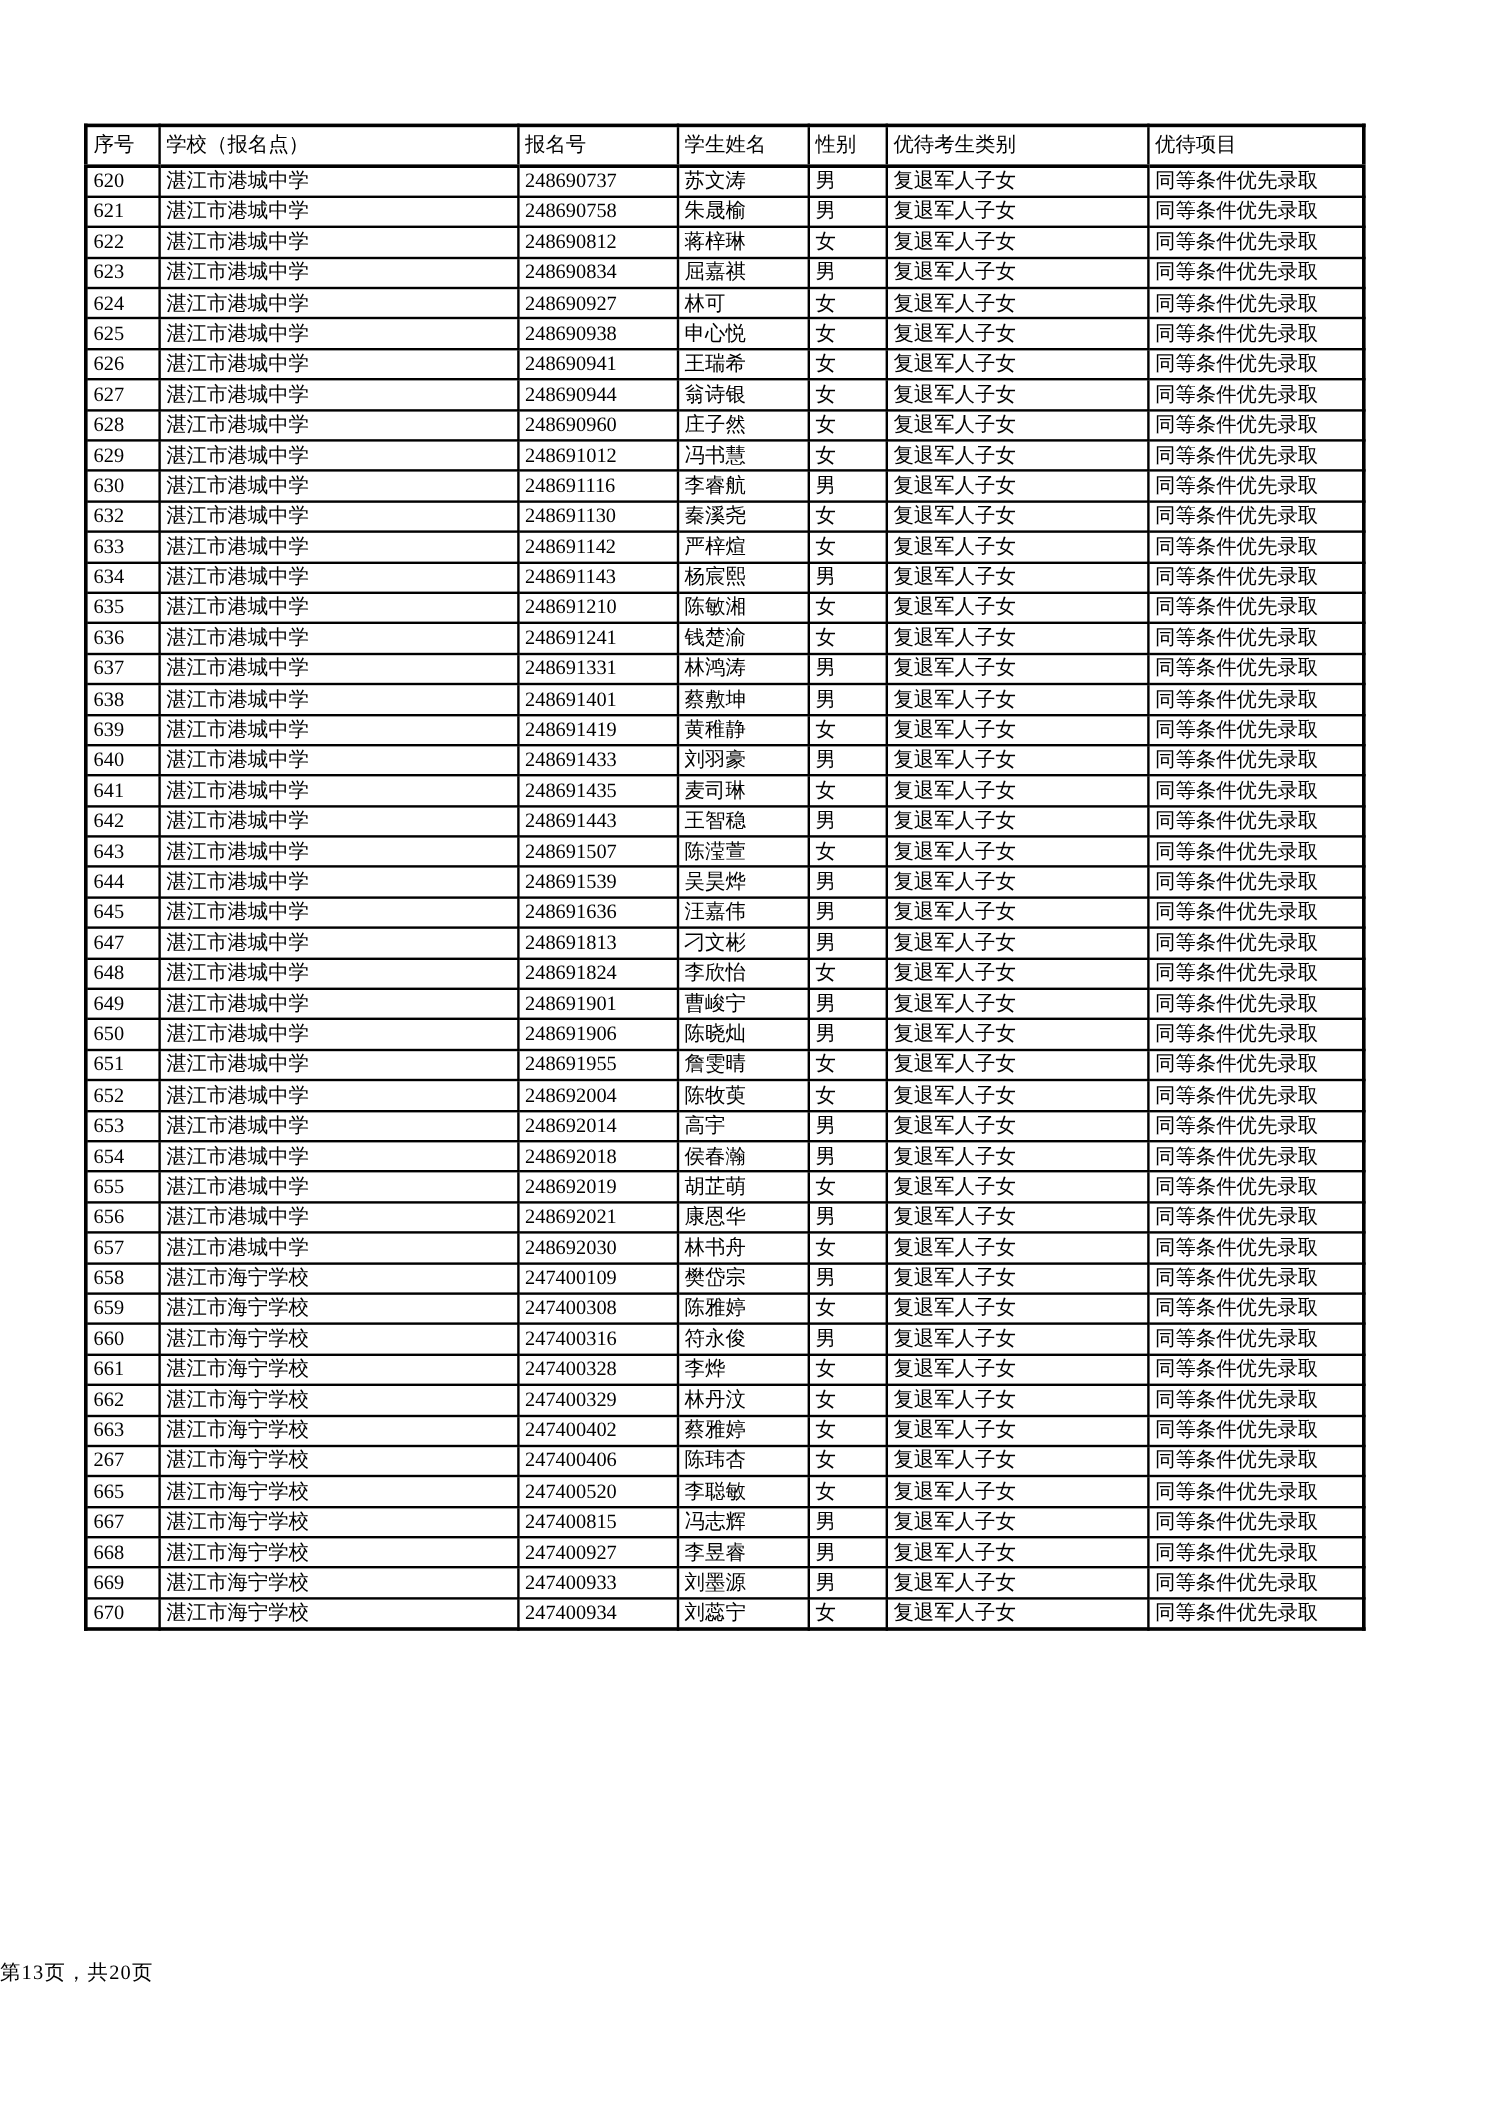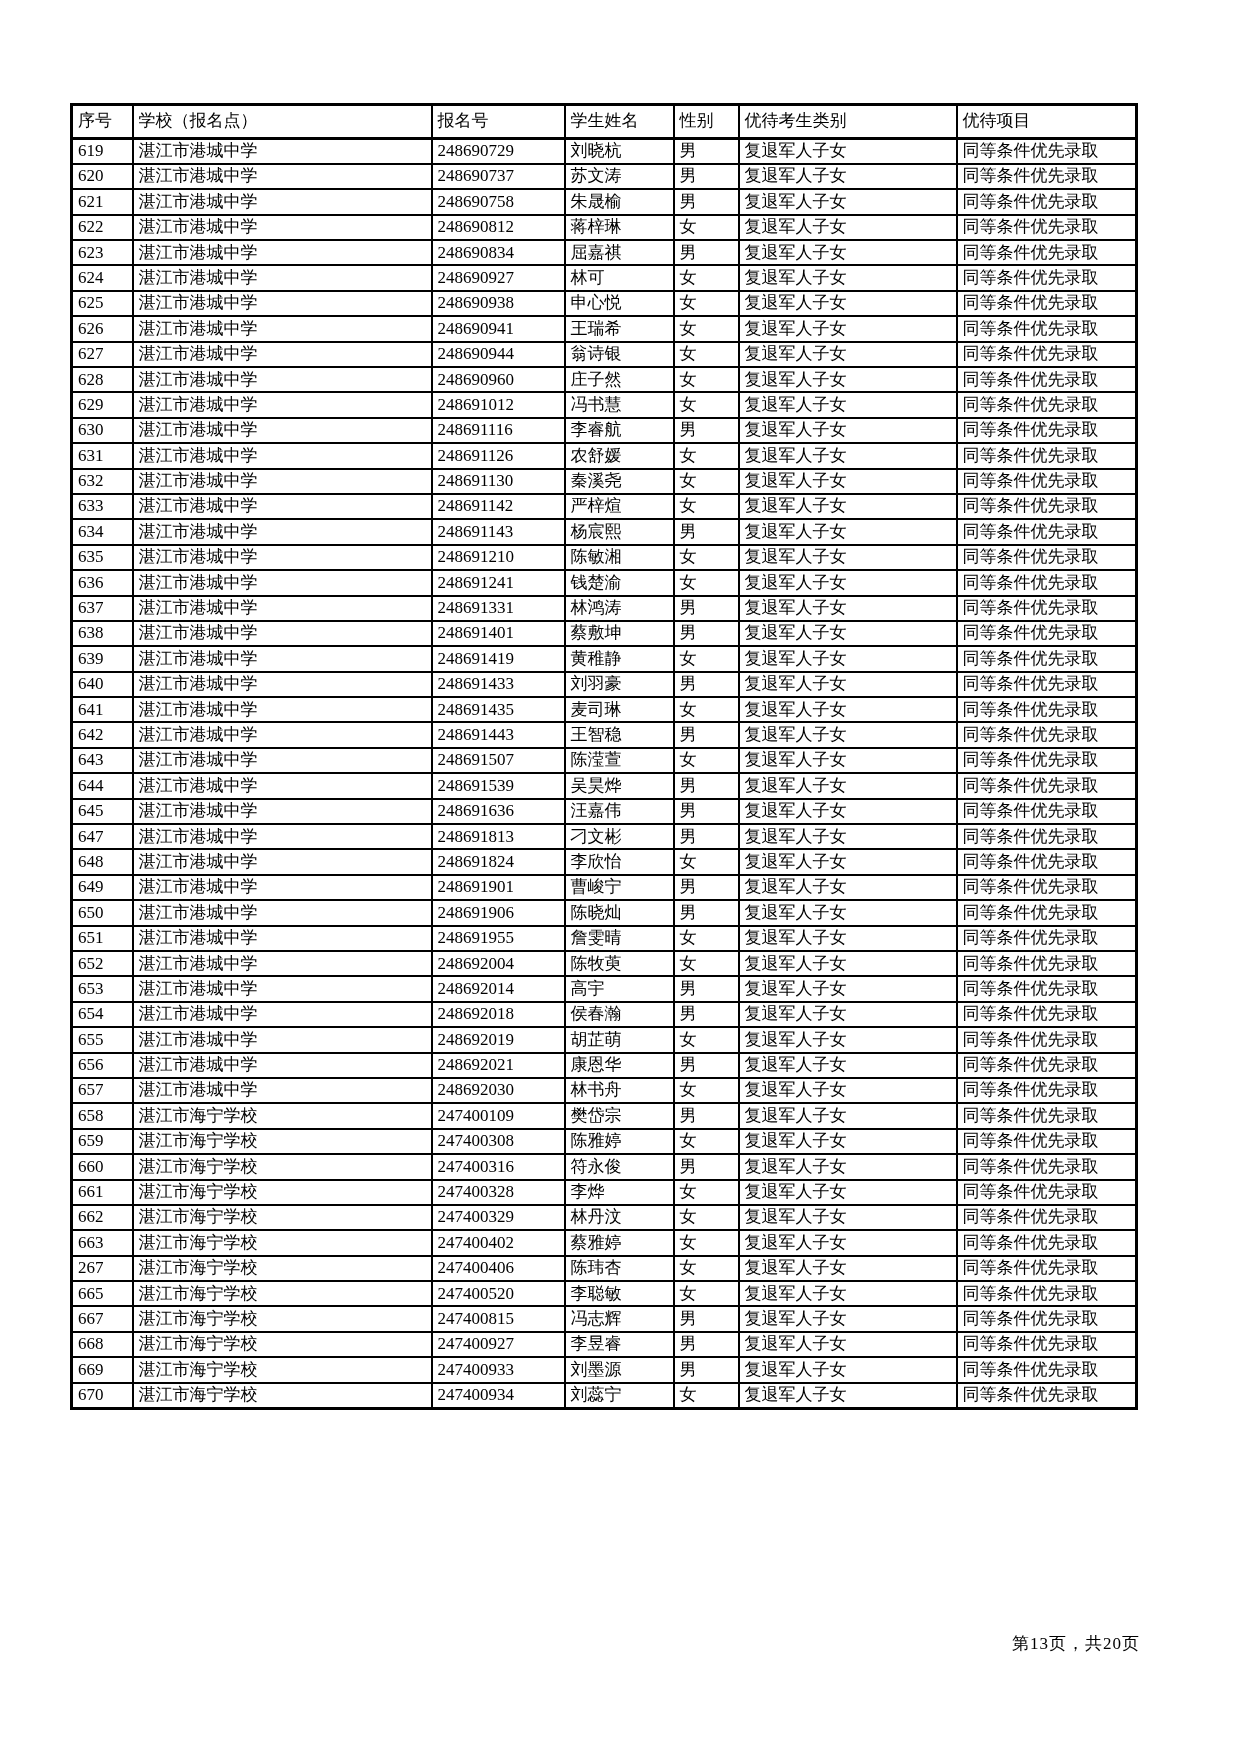--- a/index.html
+++ b/index.html
@@ -41,21 +41,21 @@
     overflow:hidden;
   }
   table.roster thead tr{height:34px;}
   table.roster thead th{border-bottom:3px solid #000;}
   table.roster tbody tr{height:25.4px;}
   .footer{
     position:absolute;
     top:1632px;
     left:0;
     width:1140px;
-    text-align:right;
+    text-align:left;
     font-size:17px;
     letter-spacing:1px;
   }
 </style>
 </head>
 <body>
 
 <div class="page">
 
   <table class="roster">
@@ -74,29 +74,20 @@
         <th>学校（报名点）</th>
         <th>报名号</th>
         <th>学生姓名</th>
         <th>性别</th>
         <th>优待考生类别</th>
         <th>优待项目</th>
       </tr>
     </thead>
     <tbody id="rows">
         <tr>
-          <td>619</td>
-          <td>湛江市港城中学</td>
-          <td>248690729</td>
-          <td>刘晓杭</td>
-          <td>男</td>
-          <td>复退军人子女</td>
-          <td>同等条件优先录取</td>
-        </tr>
-        <tr>
           <td>620</td>
           <td>湛江市港城中学</td>
           <td>248690737</td>
           <td>苏文涛</td>
           <td>男</td>
           <td>复退军人子女</td>
           <td>同等条件优先录取</td>
         </tr>
         <tr>
           <td>621</td>
@@ -178,29 +169,20 @@
           <td>女</td>
           <td>复退军人子女</td>
           <td>同等条件优先录取</td>
         </tr>
         <tr>
           <td>630</td>
           <td>湛江市港城中学</td>
           <td>248691116</td>
           <td>李睿航</td>
           <td>男</td>
-          <td>复退军人子女</td>
-          <td>同等条件优先录取</td>
-        </tr>
-        <tr>
-          <td>631</td>
-          <td>湛江市港城中学</td>
-          <td>248691126</td>
-          <td>农舒媛</td>
-          <td>女</td>
           <td>复退军人子女</td>
           <td>同等条件优先录取</td>
         </tr>
         <tr>
           <td>632</td>
           <td>湛江市港城中学</td>
           <td>248691130</td>
           <td>秦溪尧</td>
           <td>女</td>
           <td>复退军人子女</td>

